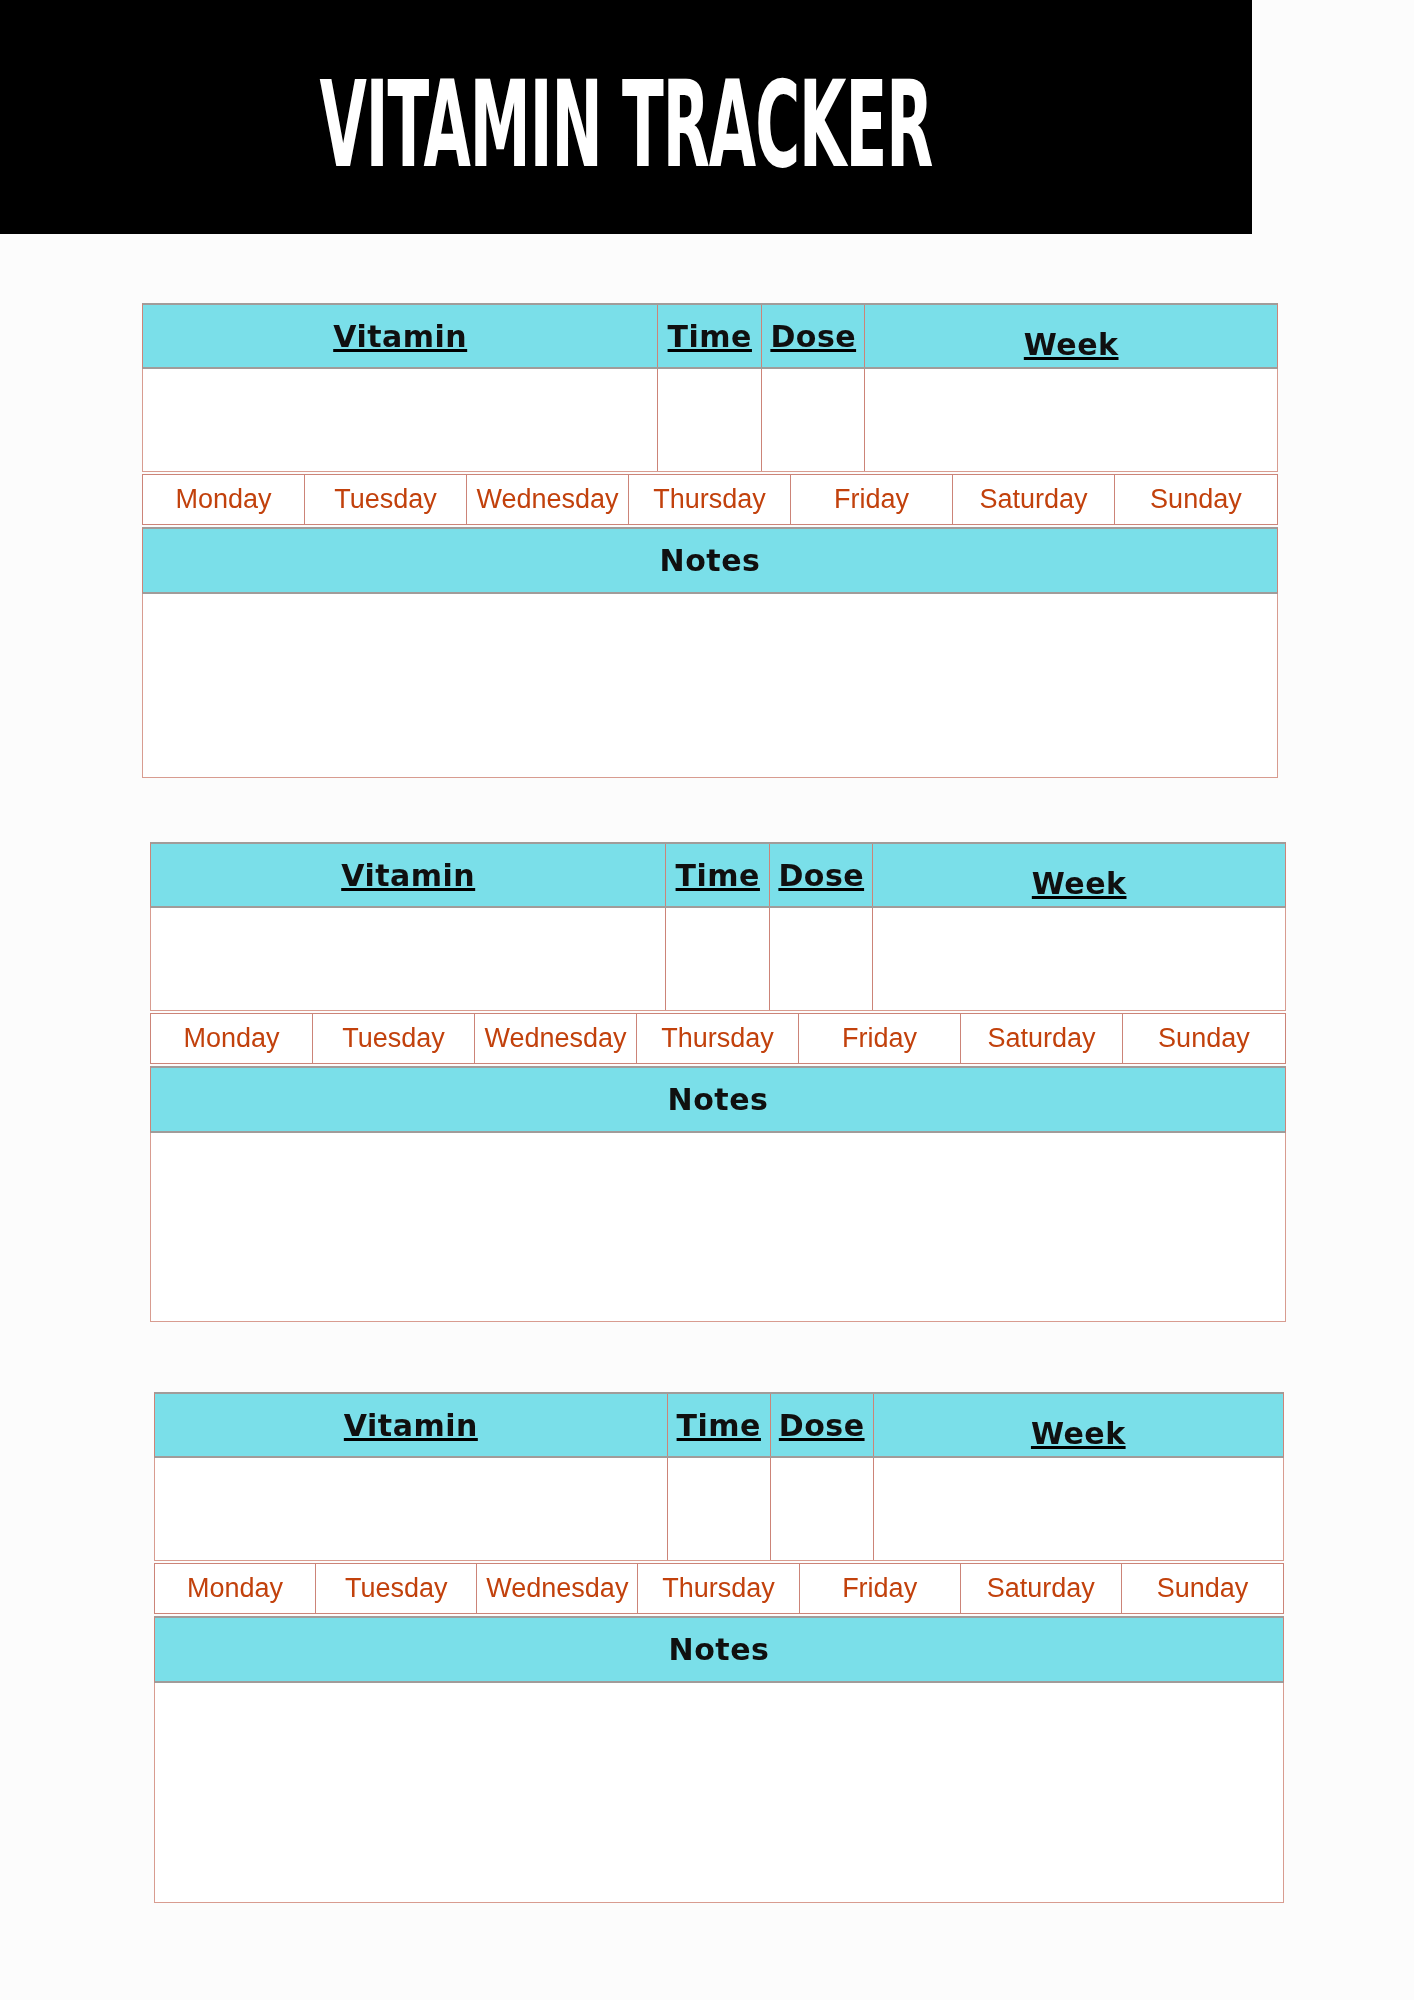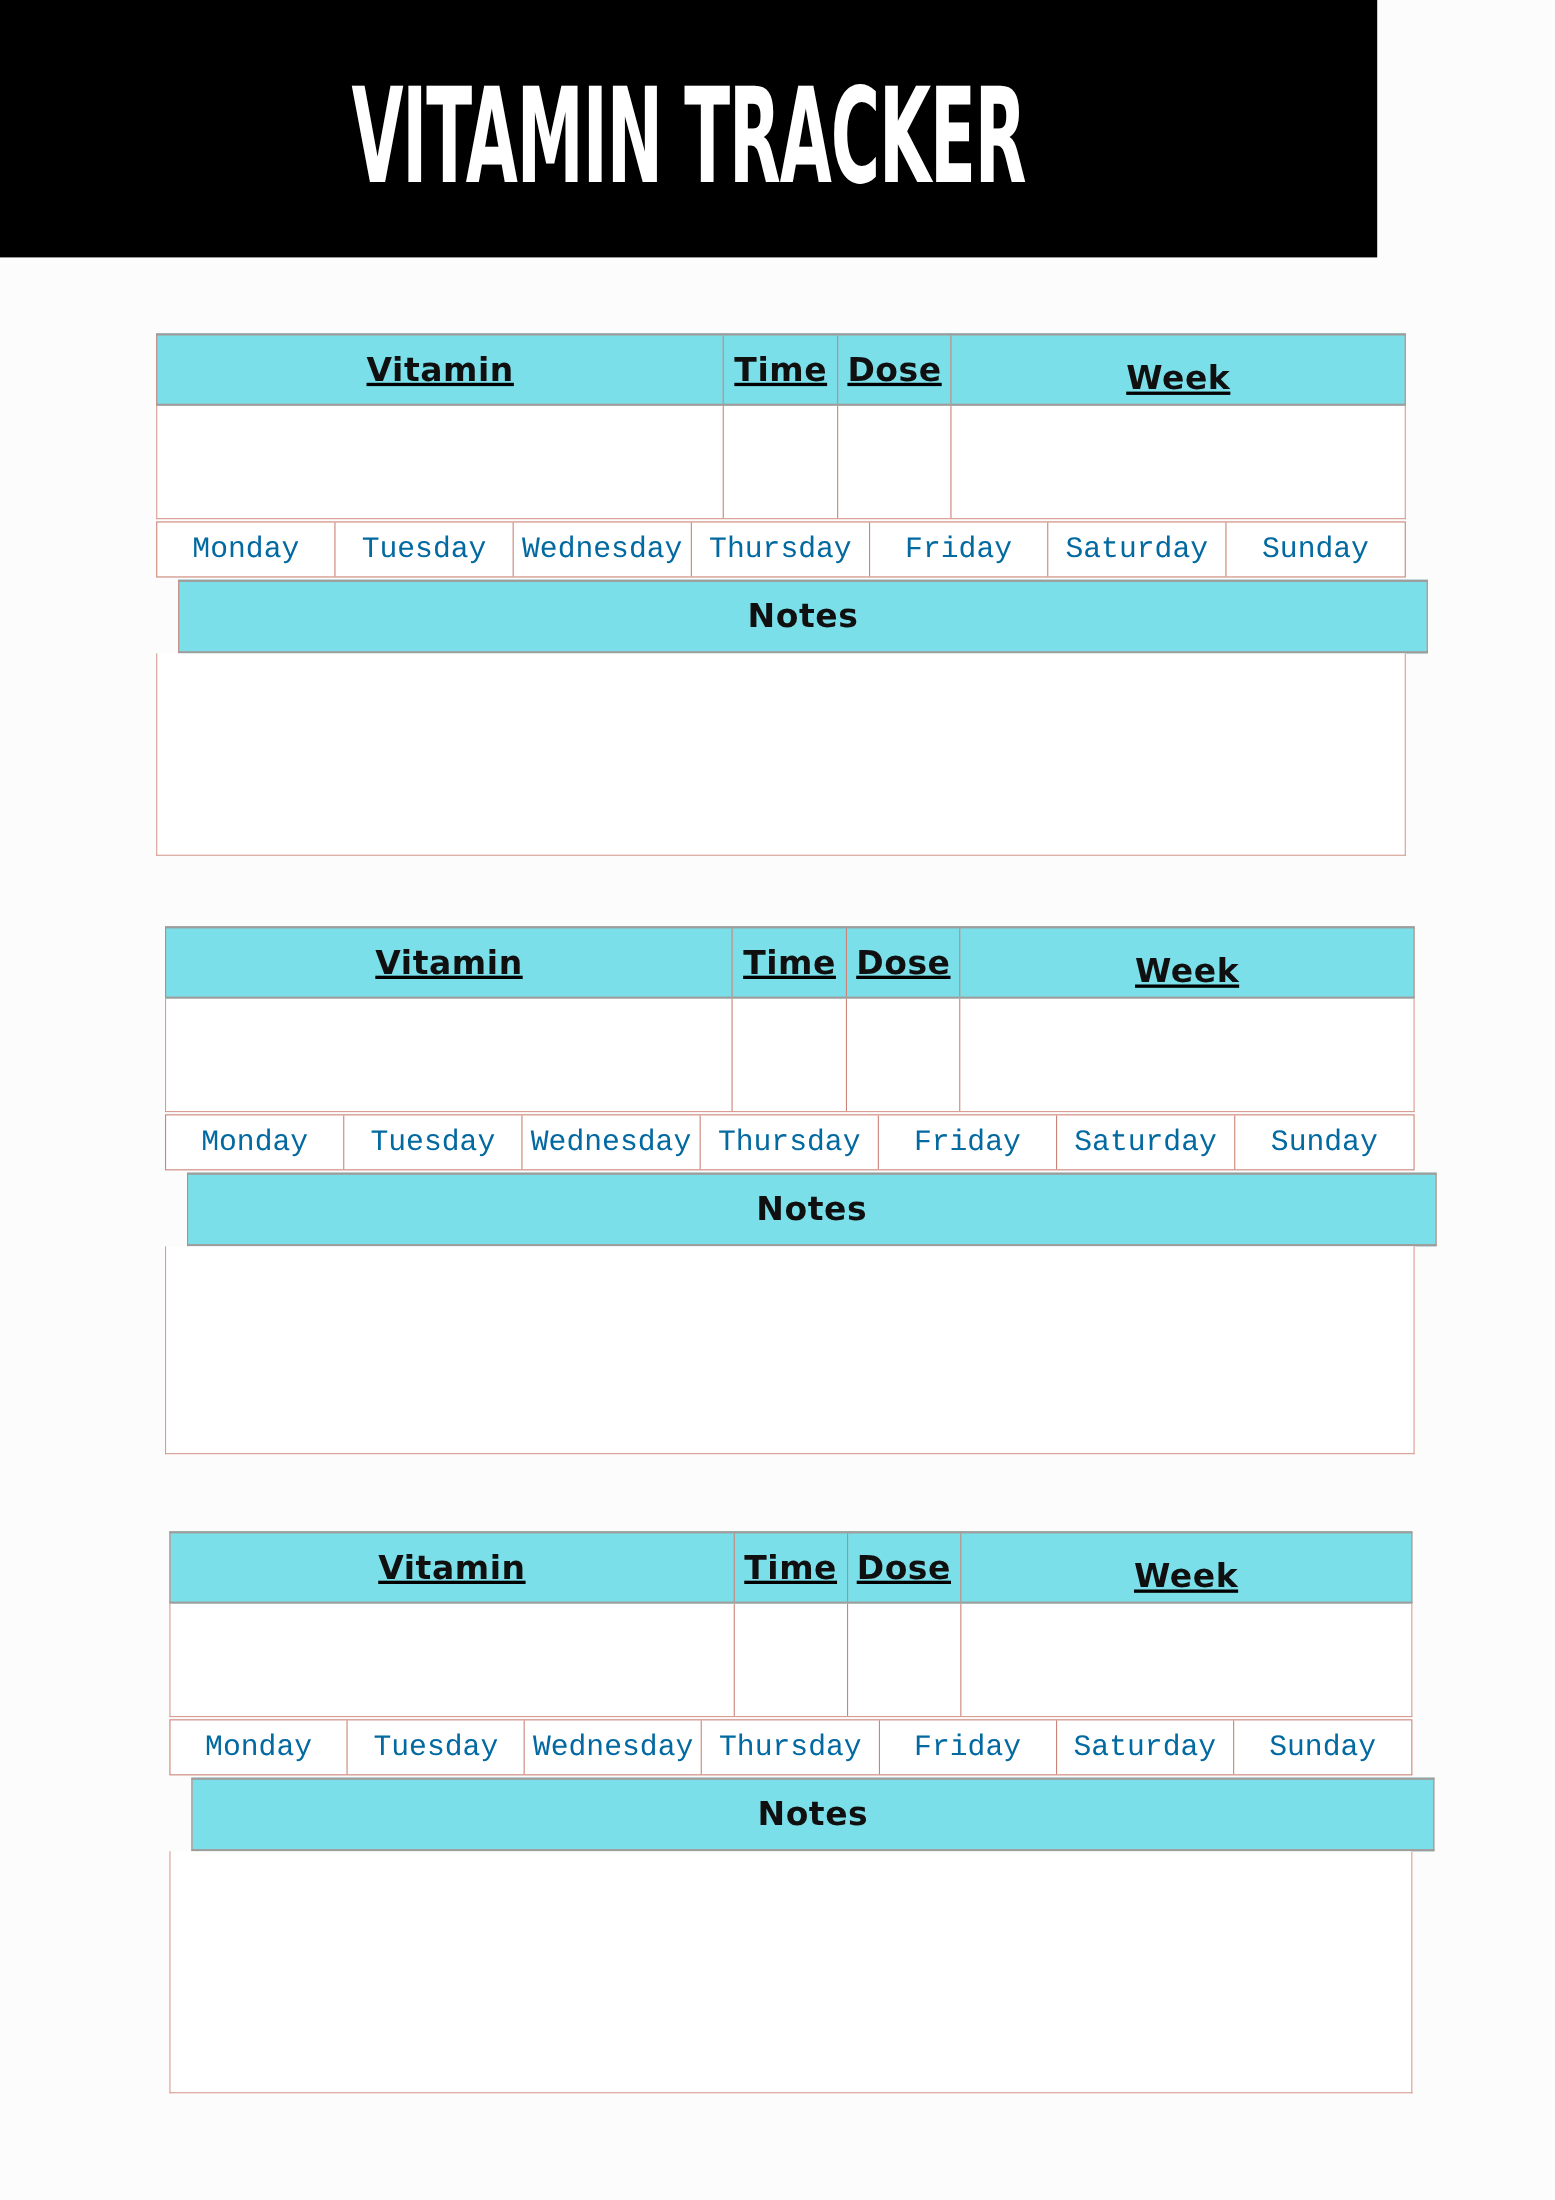--- a/index.html
+++ b/index.html
@@ -57,32 +57,31 @@
   .entry-row .cell:last-child{border-right:none;}
 
   
   .days-row{
     height:51px;margin:2px 0;background:#fff;
     border:1px solid #cc8478;
   }
   .days-row .cell{width:14.2857%;border-right:1px solid #cc8478;}
   .days-row .cell:last-child{border-right:none;}
   .day-label{
-    font-family:Liberation Mono, monospace;
-    font-size:27px;color:#0369a1;font-weight:normal;
+    font-family:Liberation Sans, sans-serif;
+    font-size:27px;color:#c2410c;font-weight:normal;
   }
 
   
   .notes-head-row{
     height:67px;background:#7adfe9;
     border-top:2px solid #a19c9a;
     border-bottom:2px solid #a19c9a;
     border-left:1px solid #cc8478;
     border-right:1px solid #cc8478;
-    margin-left:20px;
   }
 
   
   .notes-box{
     background:#fff;
     border-left:1px solid #d89c90;border-right:1px solid #d89c90;
     border-bottom:1px solid #d89c90;
   }
   .t1 .notes-box{height:184px;}
   .t2 .notes-box{height:189px;}

